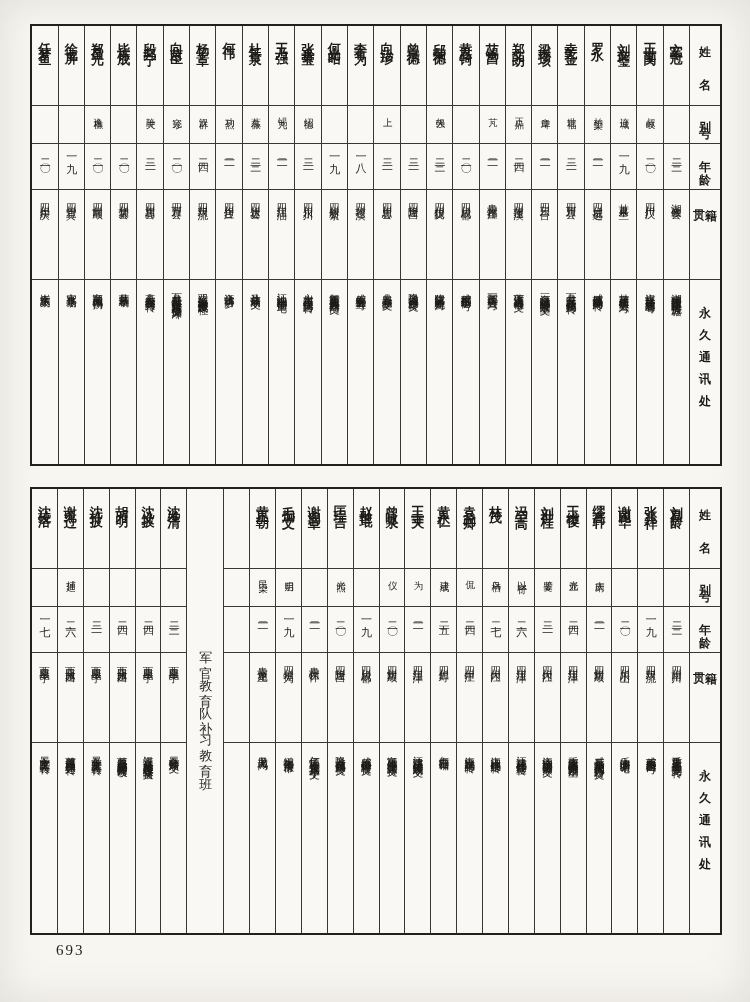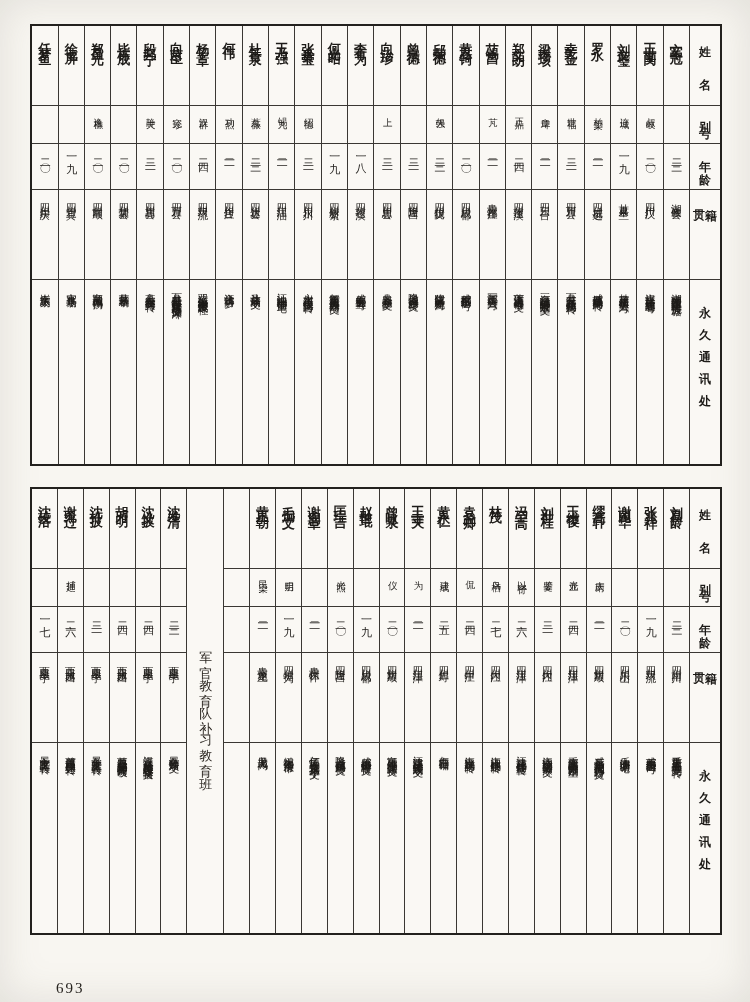--- a/index.html
+++ b/index.html
@@ -32,21 +32,21 @@
   .hdr-name span{letter-spacing:32px !important;padding-top:10px !important;}
   .hdr-alias span{letter-spacing:8px !important;padding-top:5px !important;}
   .hdr-age span{letter-spacing:14px !important;padding-top:6px !important;}
   .hdr-native span{letter-spacing:48px !important;padding-top:10px !important;}
   .hdr-addr span{letter-spacing:22px !important;padding-top:16px !important;}
   .divider-col span{display:block;writing-mode:vertical-rl;text-orientation:upright;
                     font-size:13px;letter-spacing:14px;color:#2a2520;
                     font-family:"Liberation Serif","DejaVu Serif",serif;}
   .mark{font-style:normal;font-size:7.5px;letter-spacing:0;}
   #page-number{position:absolute;left:56px;top:942px;font-size:15px;color:#26231f;
-               letter-spacing:2px;margin-top:38px;}
+               letter-spacing:2px;}
 </style>
 </head>
 <body>
 
 <div id="paper">
 
   <div id="table-top" class="vtable">
     <div class="col hdr-col">
       <div class="cell c-name hdr-name">
           <span>姓名</span>

